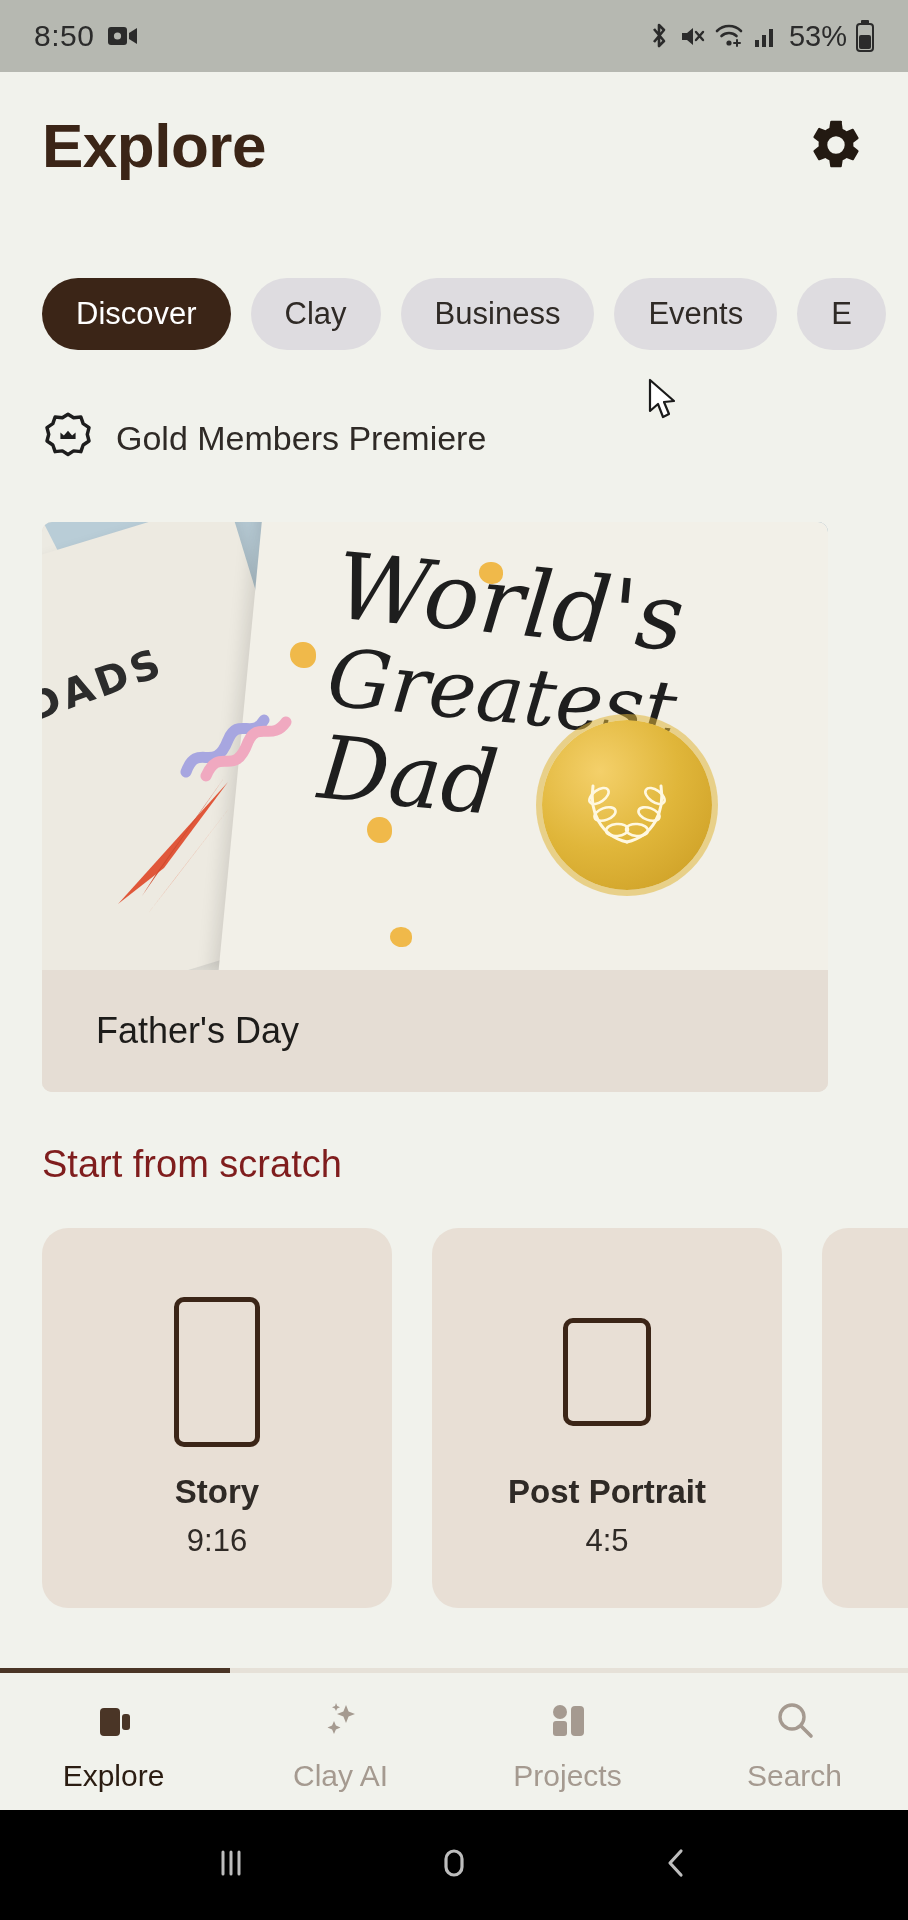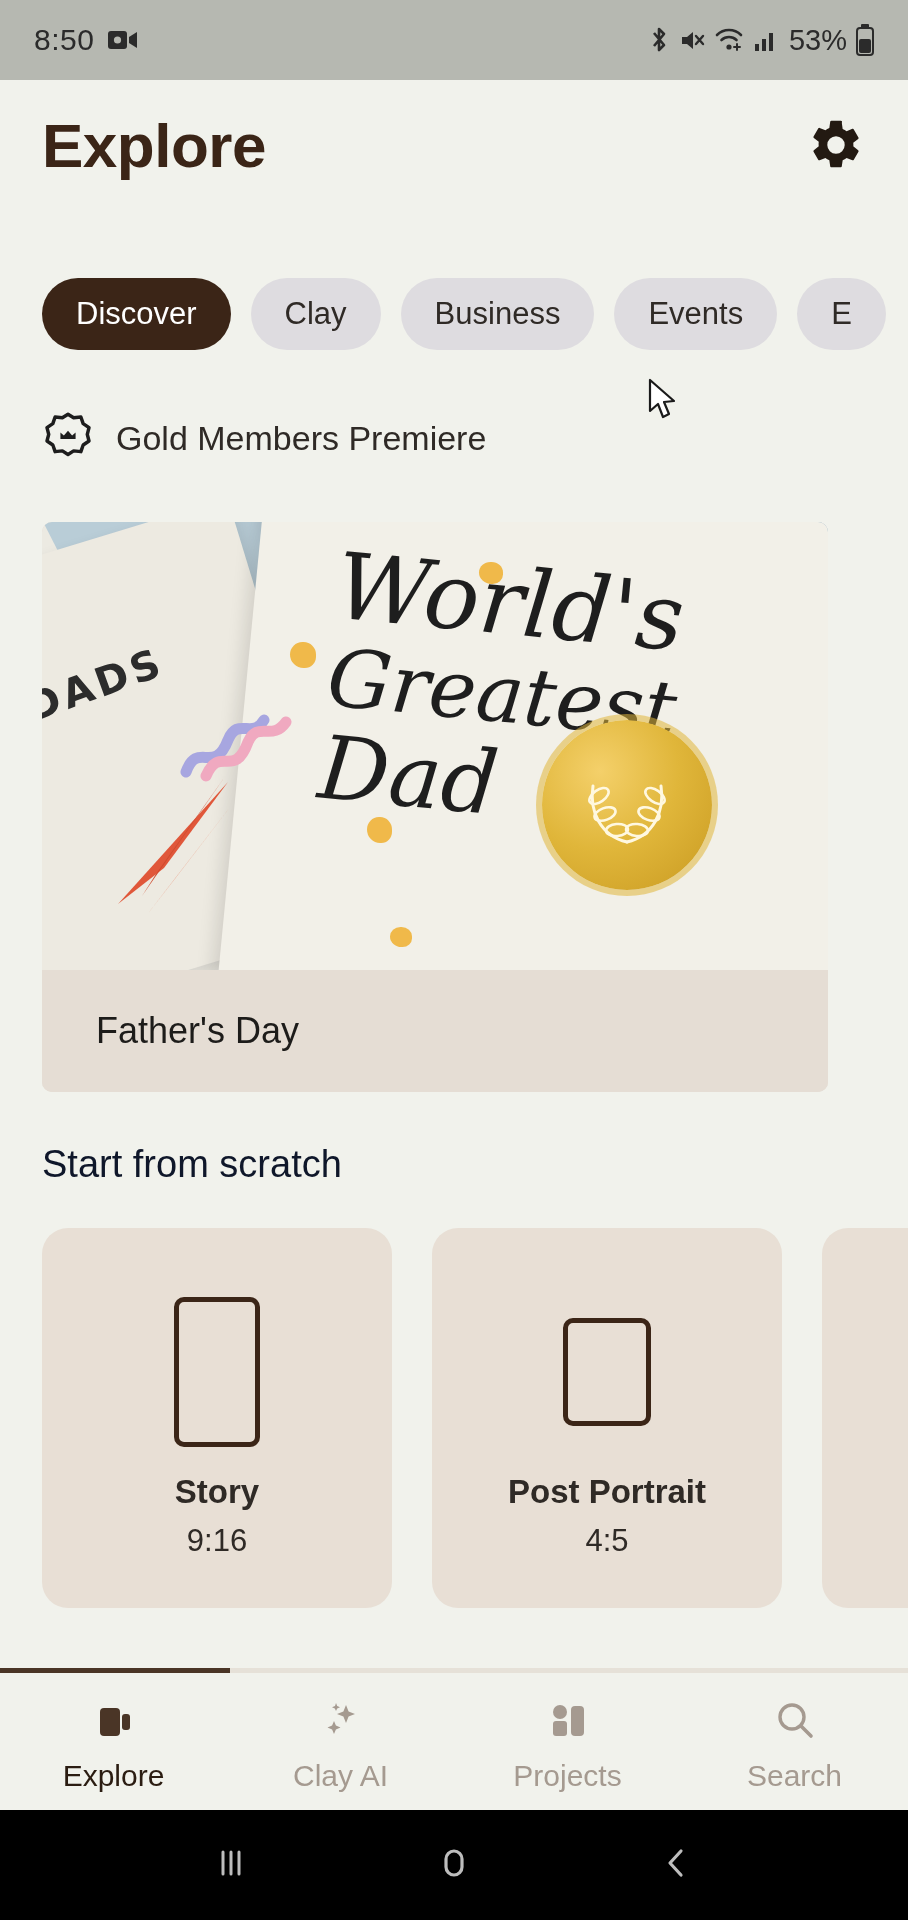--- a/index.html
+++ b/index.html
@@ -6,21 +6,21 @@
   html, body {
     width: 908px; height: 1920px;
     font-family: "Liberation Sans", sans-serif;
     background: #f1f2ec;
     overflow: hidden;
   }
   .phone { position: relative; width: 908px; height: 1920px; background: #f1f2ec; }
 
   
   .statusbar {
-    position: absolute; top: 0; left: 0; width: 908px; height: 80px;
+    position: absolute; top: 0; left: 0; width: 908px; height: 72px;
     background: #b6b8b1;
     display: flex; align-items: center; justify-content: space-between;
     padding: 0 34px;
     gap: 36px;
   }
   .sb-left { display: flex; align-items: center; gap: 14px; }
   .sb-time { font-size: 30px; color: #2b2b2b; letter-spacing: .5px; }
   .sb-right { display: flex; align-items: center; gap: 9px; }
   .sb-batt-text { font-size: 29px; color: #2b2b2b; margin-left: 2px; }
   .ico { display: inline-block; line-height: 0; }
@@ -124,21 +124,21 @@
 
   .feature-caption {
     height: 122px; display: flex; align-items: center; padding-left: 32px;
     background: #e5ddd4;
   }
   .feature-caption-text { font-size: 36px; color: #1d1c1a; margin-left: 22px; }
 
   
   .scratch-title {
     position: absolute; top: 1143px; left: 42px;
-    font-size: 38px; color: #0f172a;
+    font-size: 38px; color: #7f1d1d;
   }
   .scratch-row {
     position: absolute; top: 1228px; left: 0; width: 900px;
     display: flex; gap: 40px; padding-left: 42px;
   }
   .scratch-card {
     flex: 0 0 auto; width: 350px; height: 380px; border-radius: 26px;
     background: #e8dfd5; display: flex; flex-direction: column;
     align-items: center; justify-content: center;
   }

